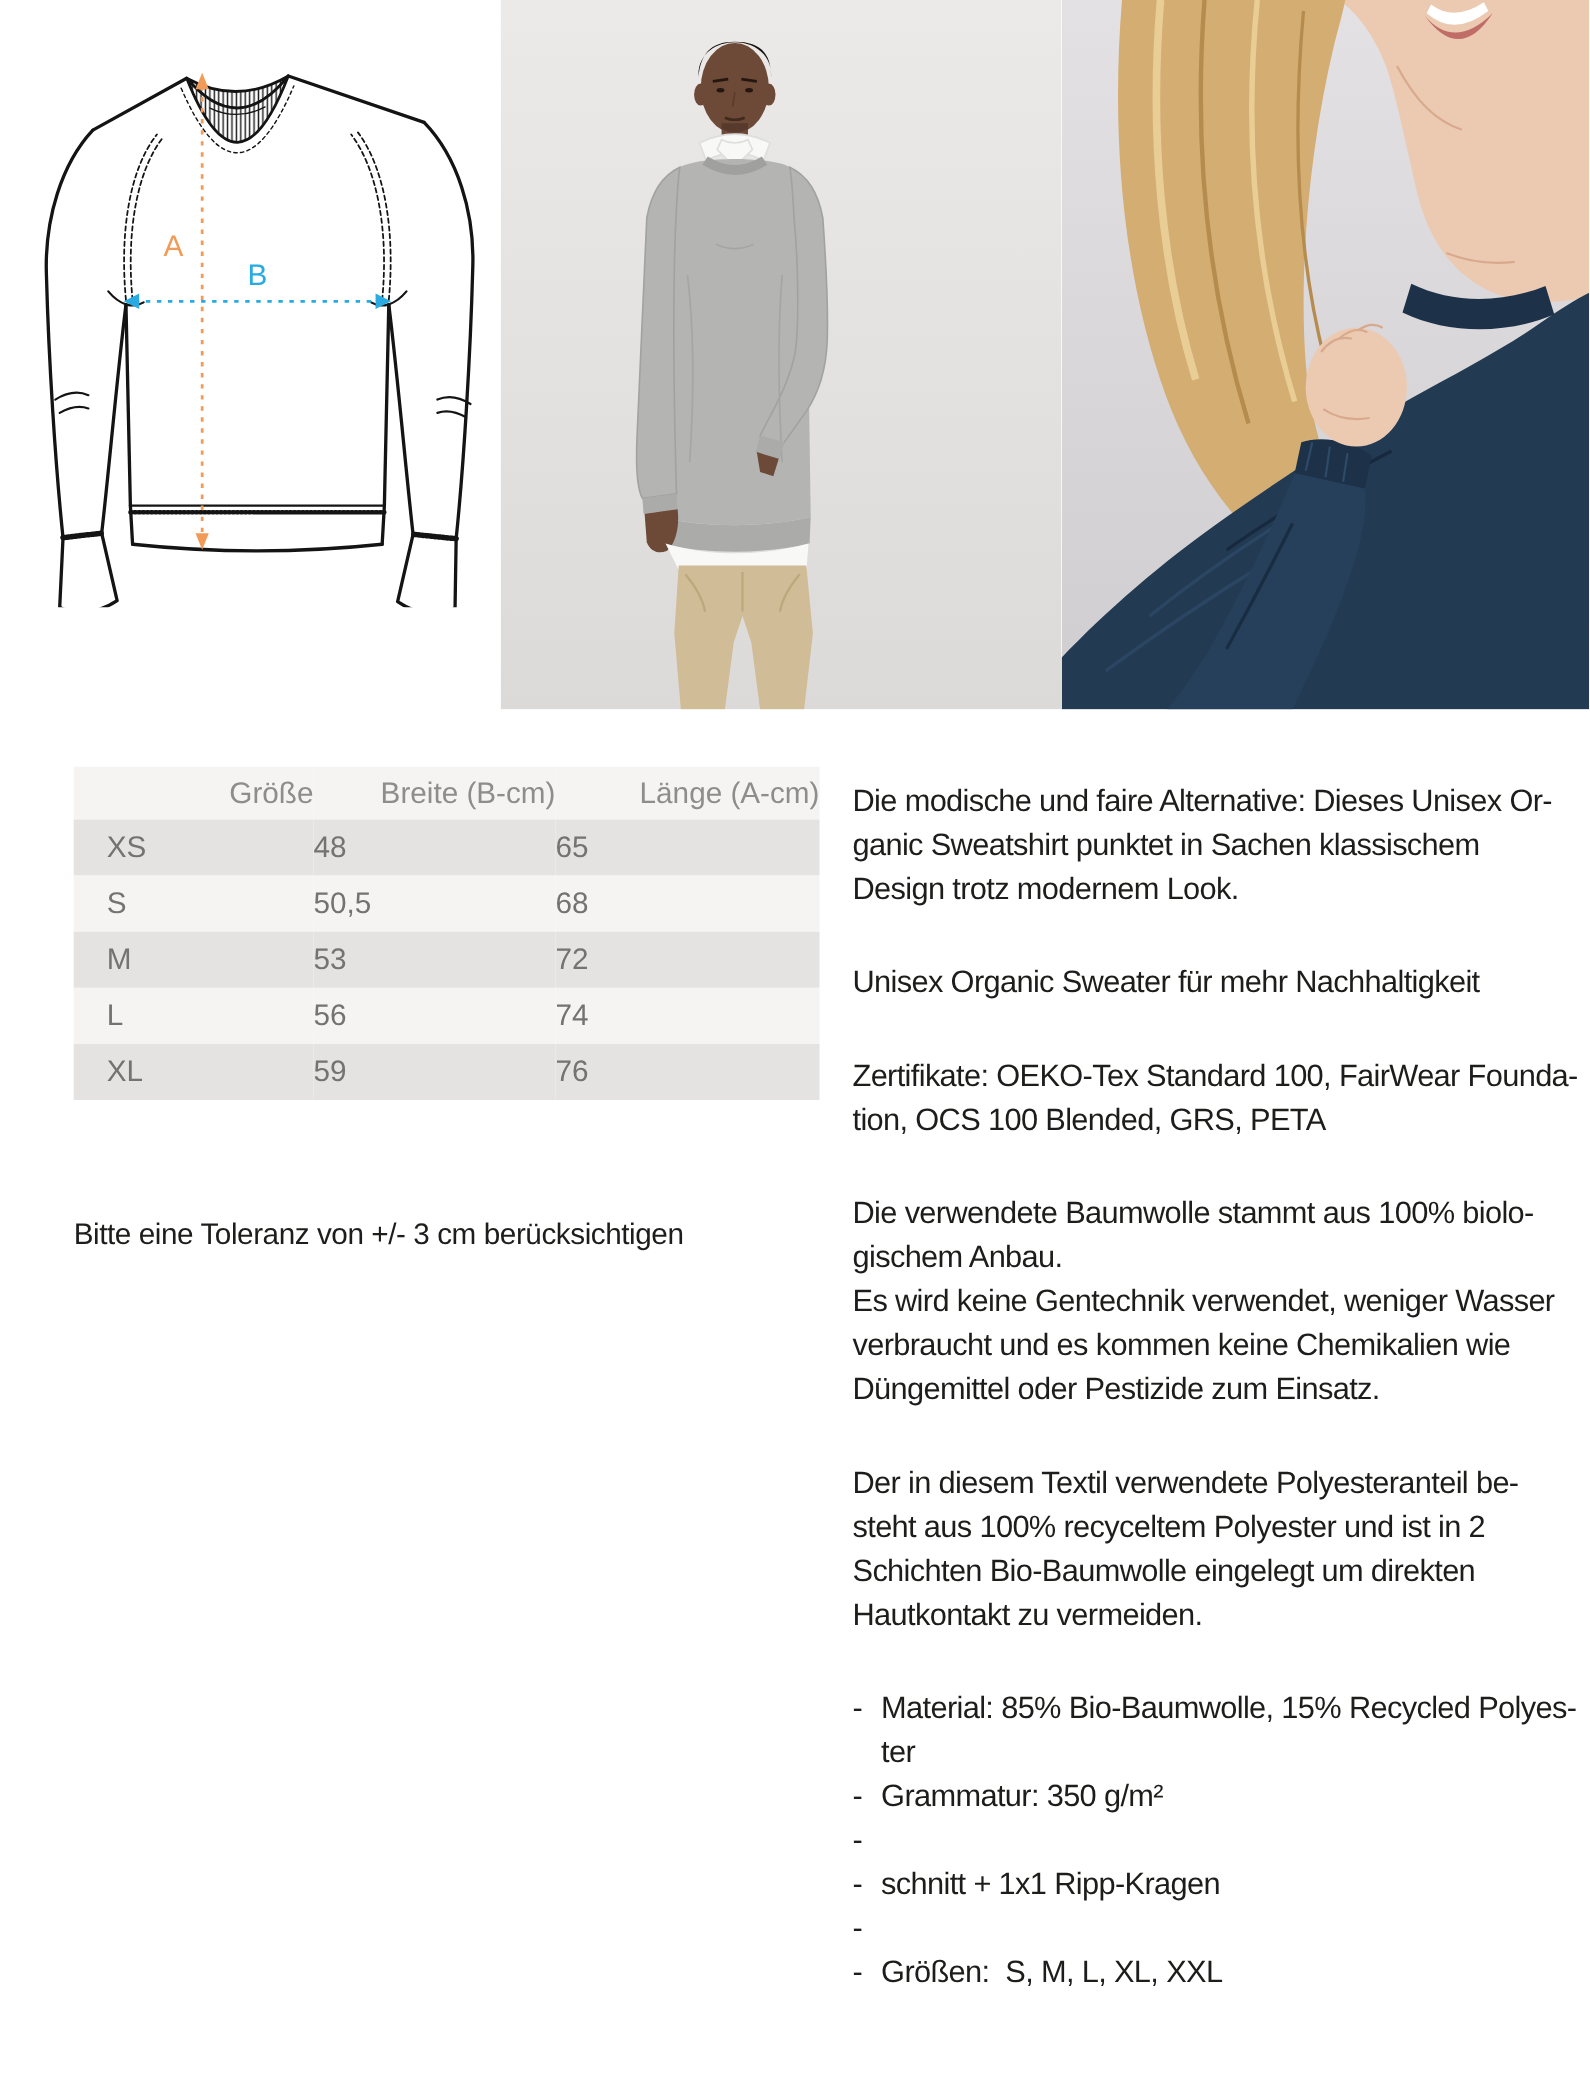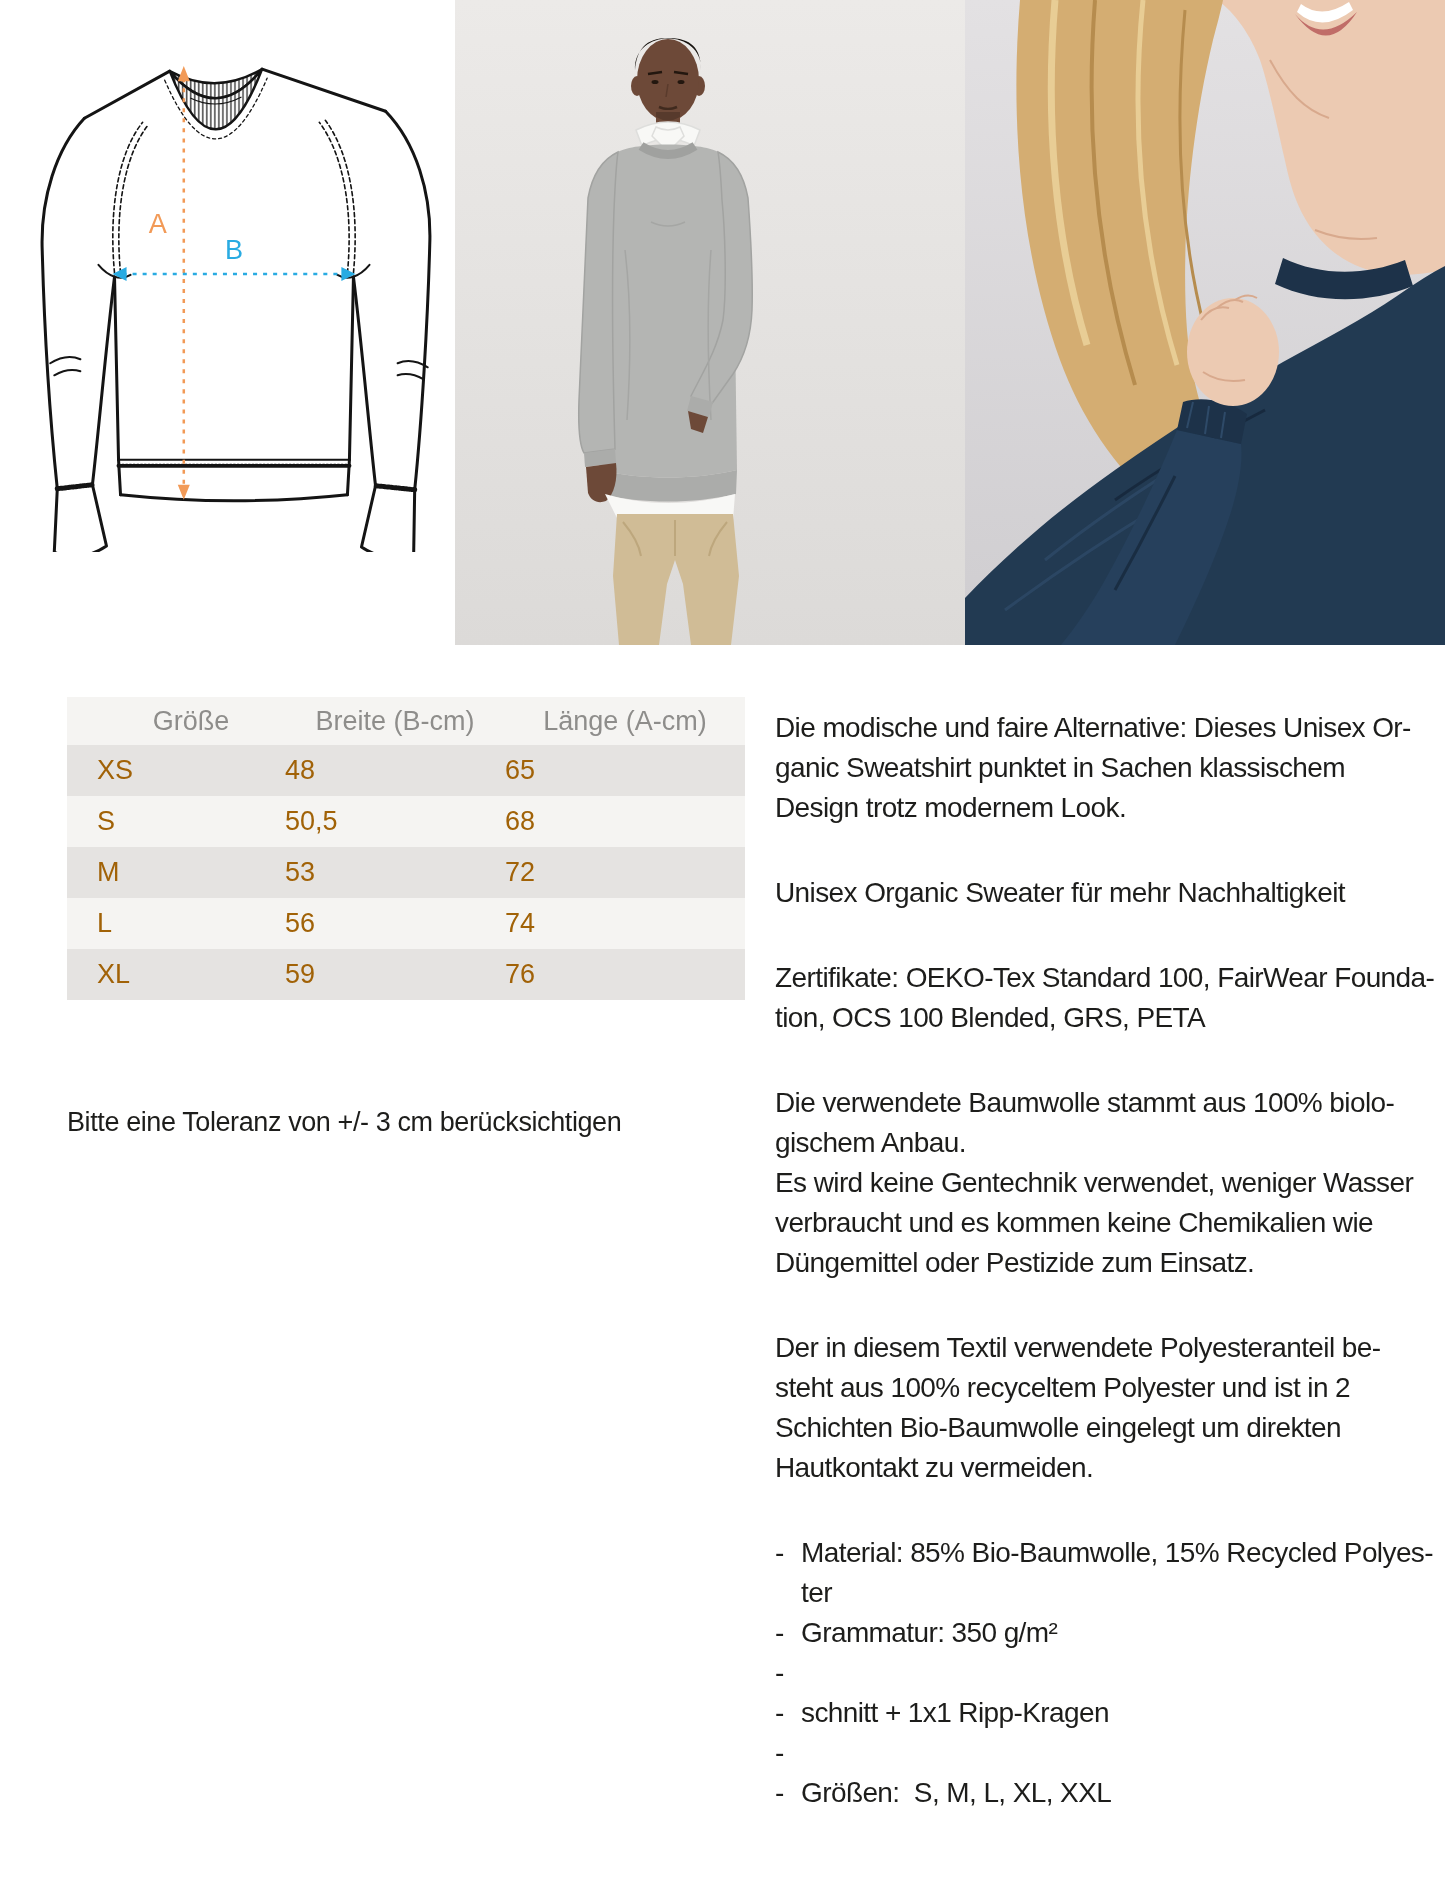--- a/index.html
+++ b/index.html
@@ -14,22 +14,22 @@
   
   .photo{top:0;height:645px;overflow:hidden;}
   .photo-man{left:455px;width:510px;}
   .photo-woman{left:965px;width:480px;}
   .photo svg{display:block;width:100%;height:100%;}
 
   
   table.size{left:67px;top:697px;width:678px;border-collapse:collapse;table-layout:fixed;
              position:absolute;font-size:27px;}
   table.size col.c1{width:218px;} table.size col.c2{width:220px;} table.size col.c3{width:240px;}
-  table.size th{height:48px;font-weight:400;text-align:center;color:#8e8d8b;background:#f5f4f2;padding:0;}
-  table.size td{height:51px;color:#a16207;padding:0;}
+  table.size th{height:48px;font-weight:400;text-align:right;color:#8e8d8b;background:#f5f4f2;padding:0;}
+  table.size td{height:51px;color:#737373;padding:0;}
   table.size th:first-child,table.size td:first-child{padding-left:30px;}
   table.size tbody tr:nth-child(odd){background:#e5e3e1;}
   table.size tbody tr:nth-child(even){background:#f5f4f2;}
 
   .tolerance{left:67px;top:1107px;font-size:27px;color:#1d1d1b;letter-spacing:-0.4px;white-space:pre;}
 
   
   .description{left:775px;top:708px;width:672px;font-size:28px;line-height:40px;
                color:#1d1d1b;letter-spacing:-0.6px;}
   .description .line{white-space:pre;}

